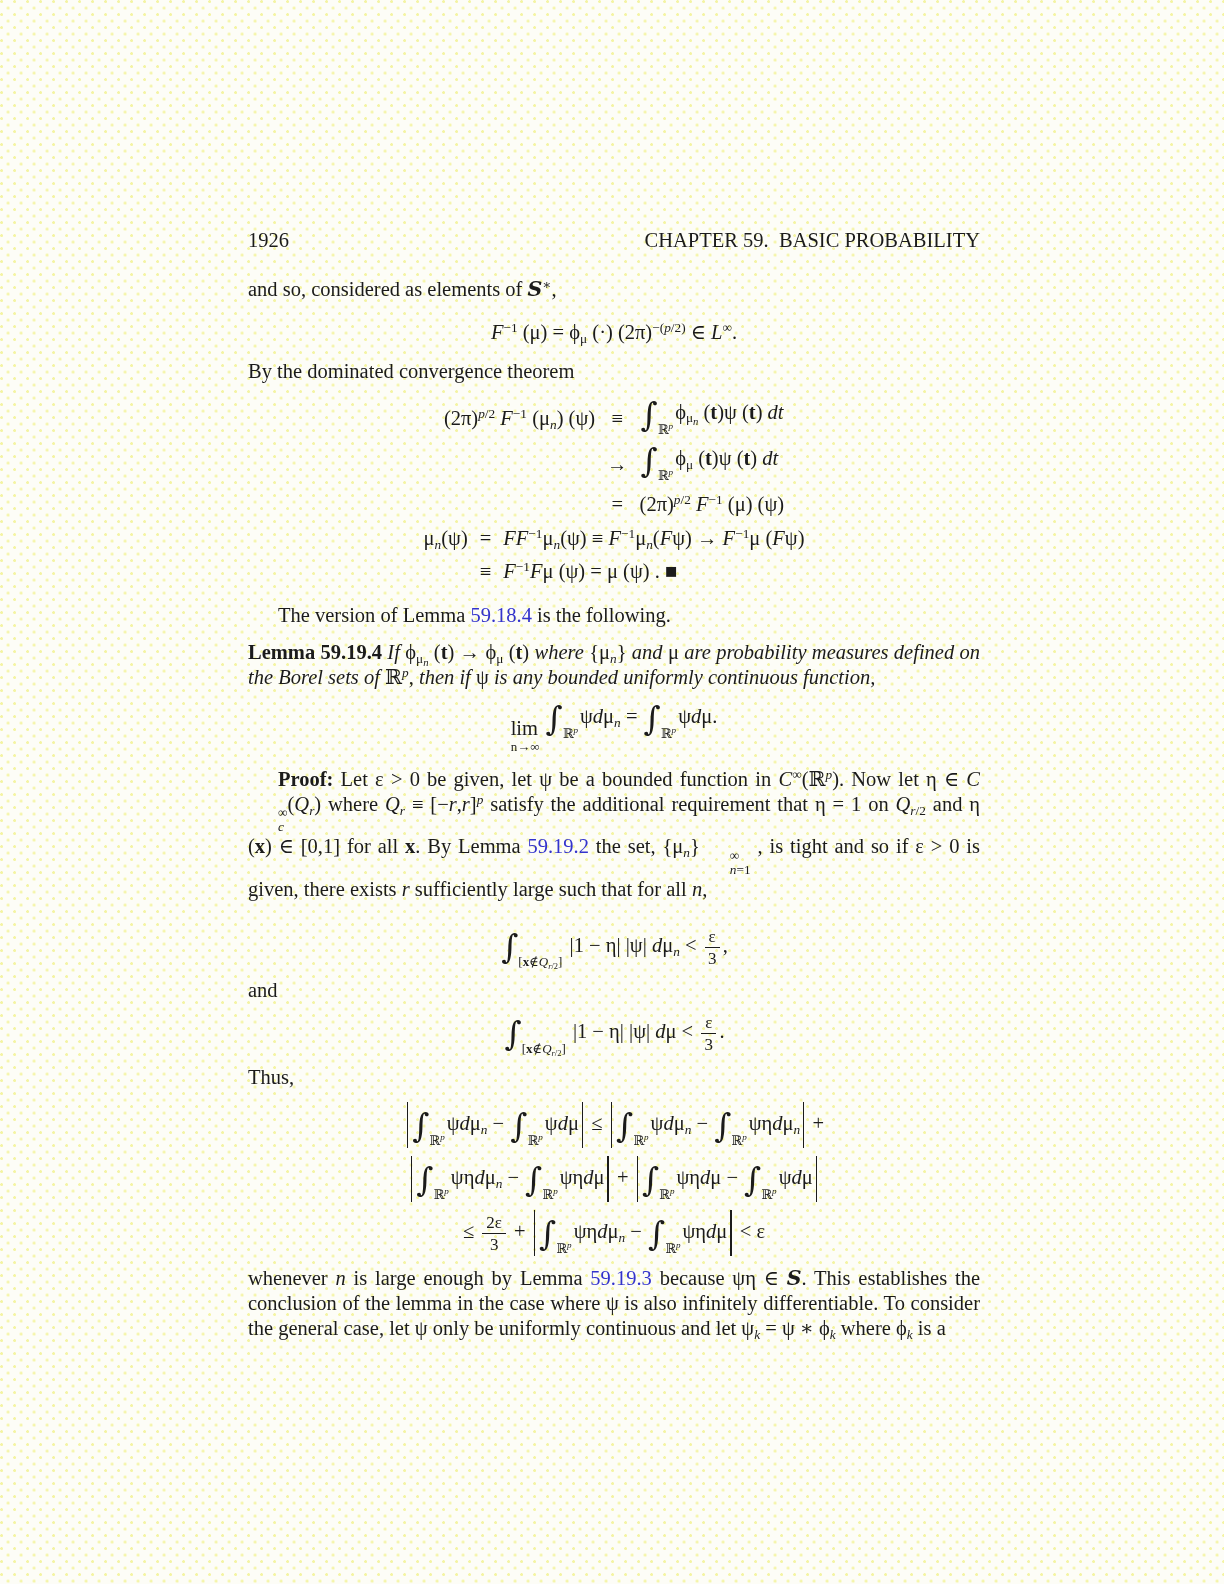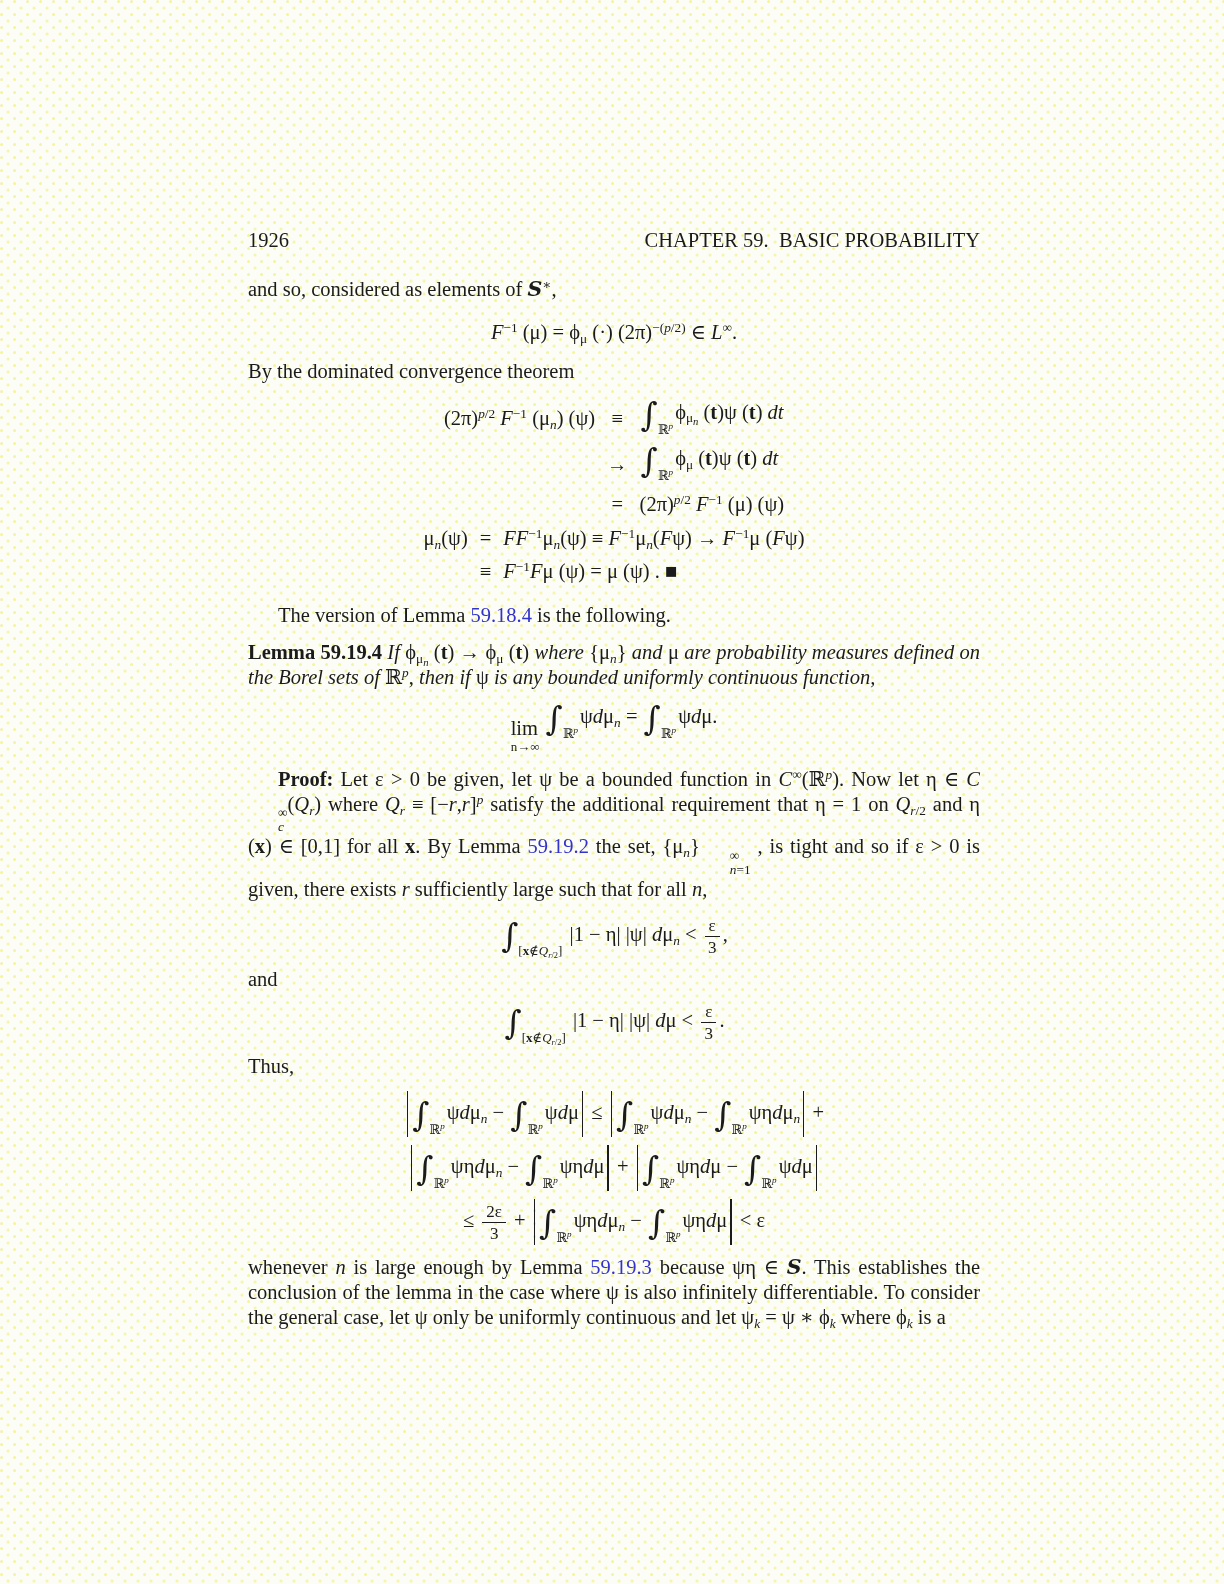--- a/index.html
+++ b/index.html
@@ -48,21 +48,21 @@
   
   .p-intro{margin-top:24px;}
   .eq-finv{margin:20px 0 16px;}
   .eq-align1{margin-top:18px;}
   .p-whenever{margin-top:22px;}
   .eq-align2{margin-top:14px;}
   .p-version{margin-top:22px;text-indent:30px;}
   .p-lemma{margin-top:12px;}
   .eq-lim{margin:16px 0 14px;}
   .p-proof{text-indent:30px;}
-  .eq-small1{margin:14px 0 10px;}
+  .eq-small1{margin:25px 0 10px;}
   .eq-small2{margin:10px 0 10px;}
   .eq-big{margin-top:12px;margin-bottom:10px;}
   .eq-big .disp{margin-bottom:8px;}
   .p-final{margin-top:2px;}
 </style>
 </head>
 <body>
 
 <div class="page">
   <div class="content">

